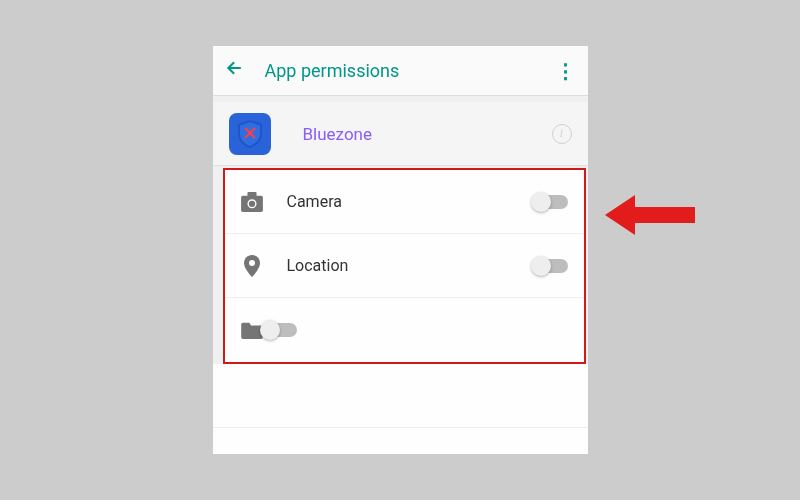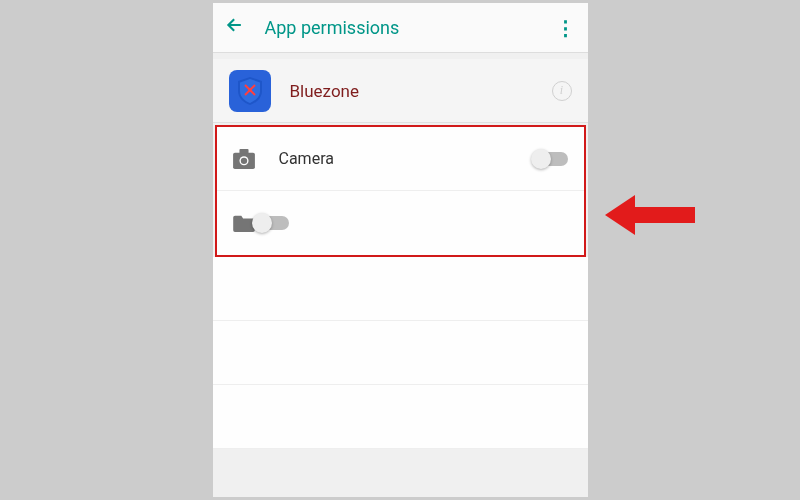--- a/index.html
+++ b/index.html
@@ -8,21 +8,21 @@
       height: 500px;
       background: #cccccc;
       font-family: Roboto, Arial, sans-serif;
       display: flex;
       align-items: center;
       justify-content: center;
       position: relative;
     }
     .phone {
       width: 375px;
-      height: 494px;
+      height: 408px;
       background: #f0f0f0;
       position: relative;
       overflow: hidden;
     }
     .header {
       height: 50px;
       background: #fafafa;
       border-bottom: 1px solid #ddd;
       display: flex;
       align-items: center;
@@ -65,41 +65,41 @@
       border-radius: 8px;
       display: flex;
       align-items: center;
       justify-content: center;
     }
     .shield {
       width: 24px;
       height: 28px;
     }
     .app-name {
-      margin-left: 19px;
+      margin-left: 32px;
       font-size: 17px;
-      color: #7f1d1d;
+      color: #8b5cf6;
       flex: 1;
     }
     .info-icon {
       width: 20px;
       height: 20px;
       border: 1.5px solid #d0d0d0;
       border-radius: 50%;
       color: #d0d0d0;
       font-size: 12px;
       display: flex;
       align-items: center;
       justify-content: center;
       font-style: italic;
       font-family: serif;
     }
     .permissions-box {
       border: 2.5px solid #d11919;
-      margin: 2px 2px 0 2px;
+      margin: 2px 2px 0 10px;
     }
     .perm-row {
       height: 64px;
       background: #fefefe;
       display: flex;
       align-items: center;
       padding: 0 16px;
       border-bottom: 1px solid #eee;
     }
     .perm-row:last-child { border-bottom: none; }
@@ -184,20 +184,32 @@
           <circle cx="12" cy="13" r="5" fill="#fefefe"></circle>
           <circle cx="12" cy="13" r="3.5" fill="#757575"></circle>
         </svg>
       </div>
       <div class="perm-label">Camera</div>
       <div class="toggle">
         <div class="toggle-knob"></div>
       </div>
     </div>
 
+    <div class="perm-row">
+      <div class="perm-icon">
+        <svg width="16" height="22" viewBox="0 0 16 22" fill="#757575">
+          <path d="M8 0 C3.6 0 0 3.6 0 8 C0 14 8 22 8 22 S16 14 16 8 C16 3.6 12.4 0 8 0 Z"></path>
+          <circle cx="8" cy="8" r="3" fill="#fefefe"></circle>
+        </svg>
+      </div>
+      <div class="perm-label">Location</div>
+      <div class="toggle">
+        <div class="toggle-knob"></div>
+      </div>
+    </div>
 
     <div class="perm-row">
       <div class="perm-icon">
         <svg width="22" height="18" viewBox="0 0 24 20" fill="#757575">
           <path d="M2 2 h7 l2 3 h11 a2 2 0 0 1 2 2 v11 a2 2 0 0 1 -2 2 h-20 a2 2 0 0 1 -2 -2 v-14 a2 2 0 0 1 2 -2 z"></path>
         </svg>
       </div>
       <div class="toggle">
         <div class="toggle-knob"></div>
       </div>

